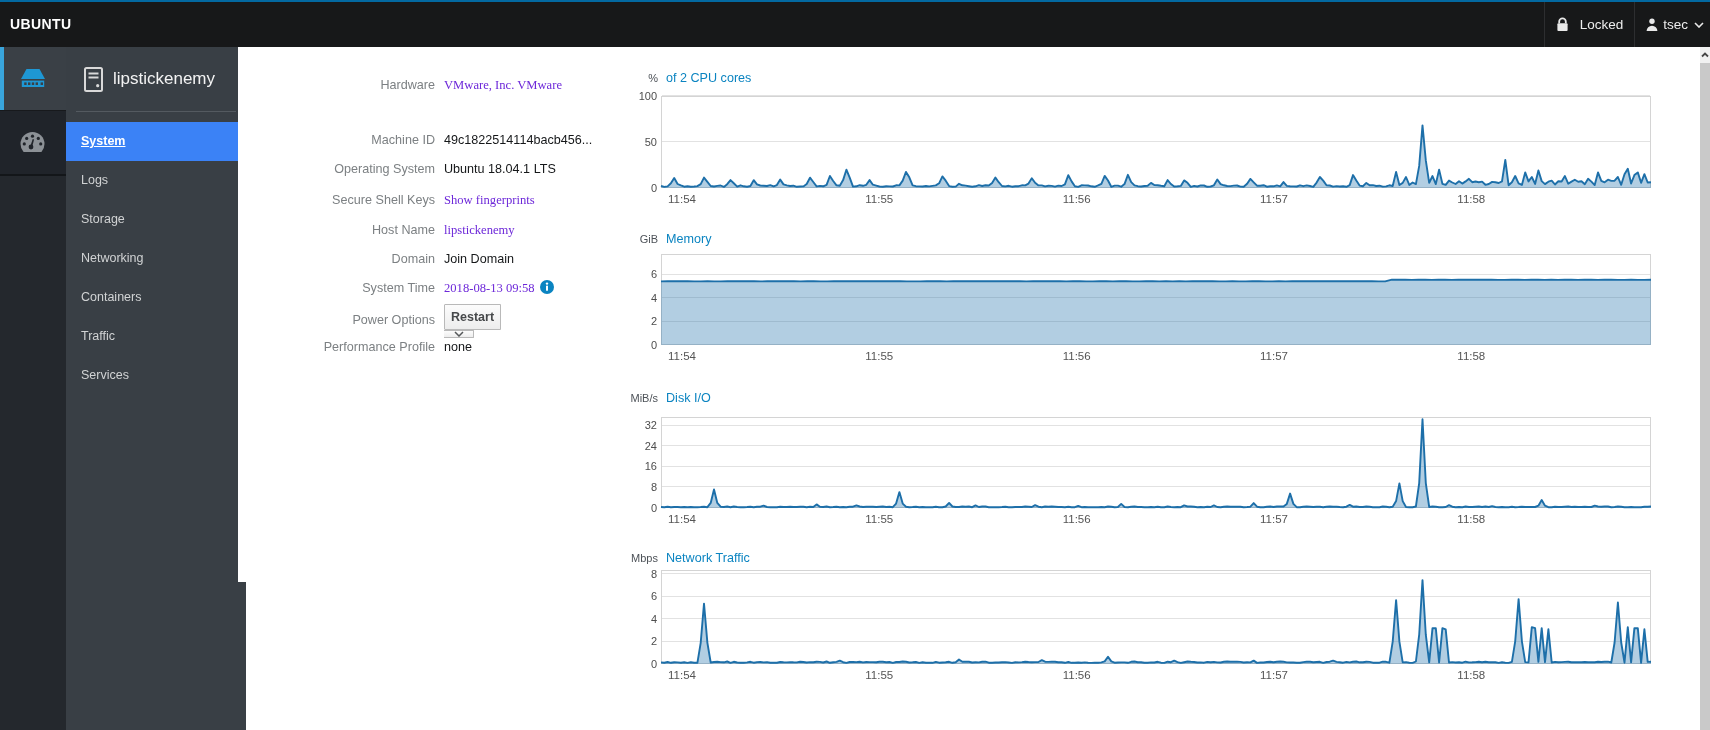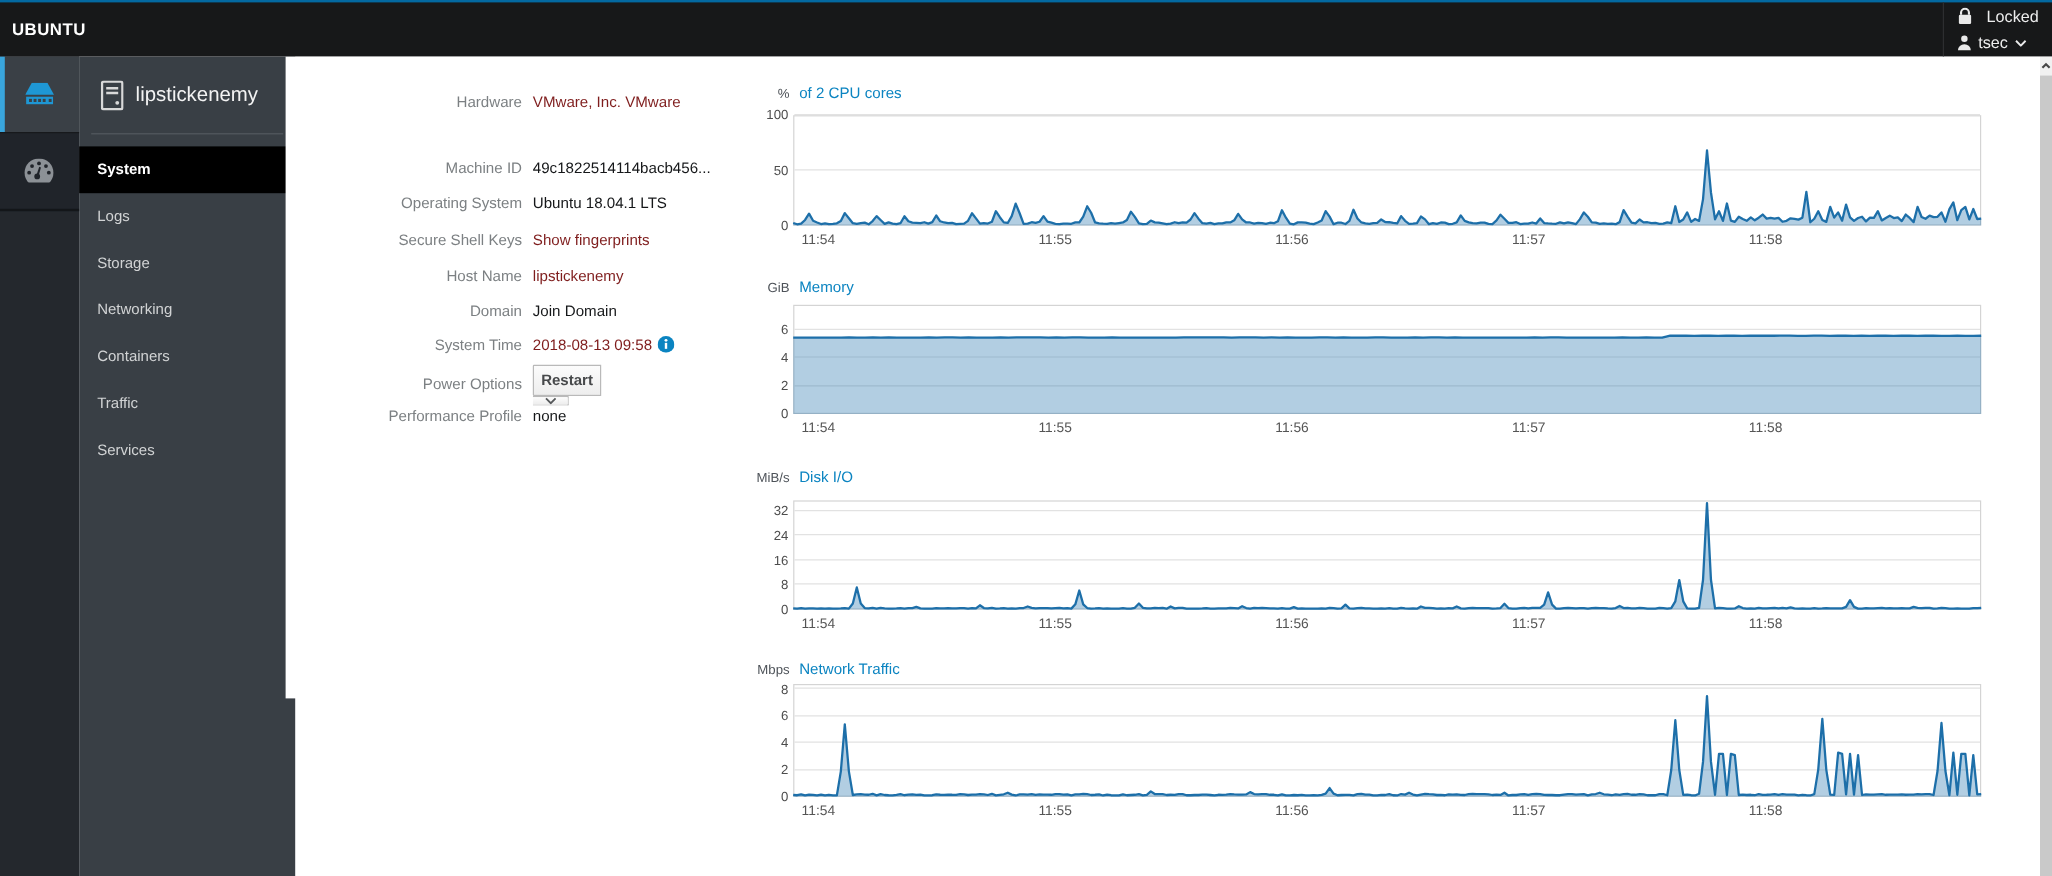--- a/index.html
+++ b/index.html
@@ -4,21 +4,21 @@
 <style>
   * { margin:0; padding:0; box-sizing:border-box; }
   html,body { width:1710px; height:730px; overflow:hidden;
     font-family:"Liberation Sans","DejaVu Sans",sans-serif; background:#fff; }
 
   
   .navbar { position:absolute; left:0; top:0; width:1710px; height:47px;
     background:#171819; border-top:2px solid #0369a1; color:#eee; z-index:30; }
   .brand { position:absolute; left:10px; top:0; height:45px; line-height:45px;
     font-size:14px; font-weight:700; letter-spacing:.4px; color:#fff; }
-  .nav-right { position:absolute; right:0; top:0; height:45px; display:flex;flex-direction:column; }
+  .nav-right { position:absolute; right:0; top:0; height:45px; display:flex; }
   .nav-item { height:45px; display:flex; align-items:center;
     border-left:1px solid #2d2e30; padding:0 11px; color:#ededed; font-size:13.5px; cursor:pointer; }
   .nav-item .ic { margin-right:11px; display:flex; }
   .nav-item .ic2 { margin-right:5px; display:flex; }
   .caret-down { margin-left:6px; display:flex; }
 
   
   .strip { position:absolute; left:0; top:47px; width:66px; height:683px; background:#24282d; }
   .strip-host { position:absolute; left:0; top:0; width:66px; height:63px; background:#3a4046;
     border-left:4px solid #39a5dc; cursor:pointer; }
@@ -31,32 +31,32 @@
   .sidebar { position:absolute; left:66px; top:47px; width:180px; height:683px; background:#393f45; }
   .side-head { position:absolute; left:0; top:0; width:180px; height:64px; cursor:pointer; }
   .side-head svg { position:absolute; left:18px; top:20px; }
   .side-head .hostname { position:absolute; left:47px; top:20px; line-height:24px;
     font-size:17px; color:#f3f3f3; font-weight:400; white-space:nowrap; }
   .side-div { position:absolute; left:10px; right:10px; top:64px; height:0;
     border-top:1px solid #545a60; }
   .menu { position:absolute; left:0; top:75px; width:180px; }
   .menu-item { height:39px; line-height:39px; padding-left:15px; font-size:12.5px;
     color:#d1d3d4; cursor:pointer; }
-  .menu-item.selected { background:#000000; color:#fff; font-weight:700; }
+  .menu-item.selected { background:#3b82f6; color:#fff; font-weight:700;text-decoration:underline; }
   .menu-item.grp2 { margin-top:11px; }
 
   
   .content { position:absolute; left:238px; top:47px; width:1464px; height:535px; background:#fff; }
 
   
   .kv-row { position:absolute; left:0; width:600px; height:20px; font-size:12.6px; }
   .kv-label { position:absolute; left:0; width:197px; text-align:right; color:#7c8083;
     line-height:20px; white-space:nowrap; }
   .kv-value { position:absolute; left:206px; line-height:20px; color:#151719; white-space:nowrap; }
-  a.lnk { color:#7f1d1d; text-decoration:none; cursor:pointer; }
+  a.lnk { color:#6d28d9; text-decoration:none; cursor:pointer;font-family:Liberation Serif, serif; }
   .info-ic { display:inline-block; vertical-align:-2px; margin-left:5px; cursor:pointer; }
 
   .split-btn { position:absolute; left:206px; top:-3px; display:flex; height:26px; cursor:pointer;flex-direction:column; }
   .btn-main { height:26px; padding:0 6px; min-width:53px; text-align:center; background:linear-gradient(#fcfcfc,#ededed);
     border:1px solid #b9b9b9; border-radius:1px 0 0 1px; font-size:12.5px; font-weight:600;
     color:#47494b; line-height:24px; }
   .btn-caret { width:30px; height:26px; background:linear-gradient(#fcfcfc,#ededed);
     border:1px solid #b9b9b9; border-left:none; border-radius:0 1px 1px 0;
     display:flex; align-items:center; justify-content:center; }
 

